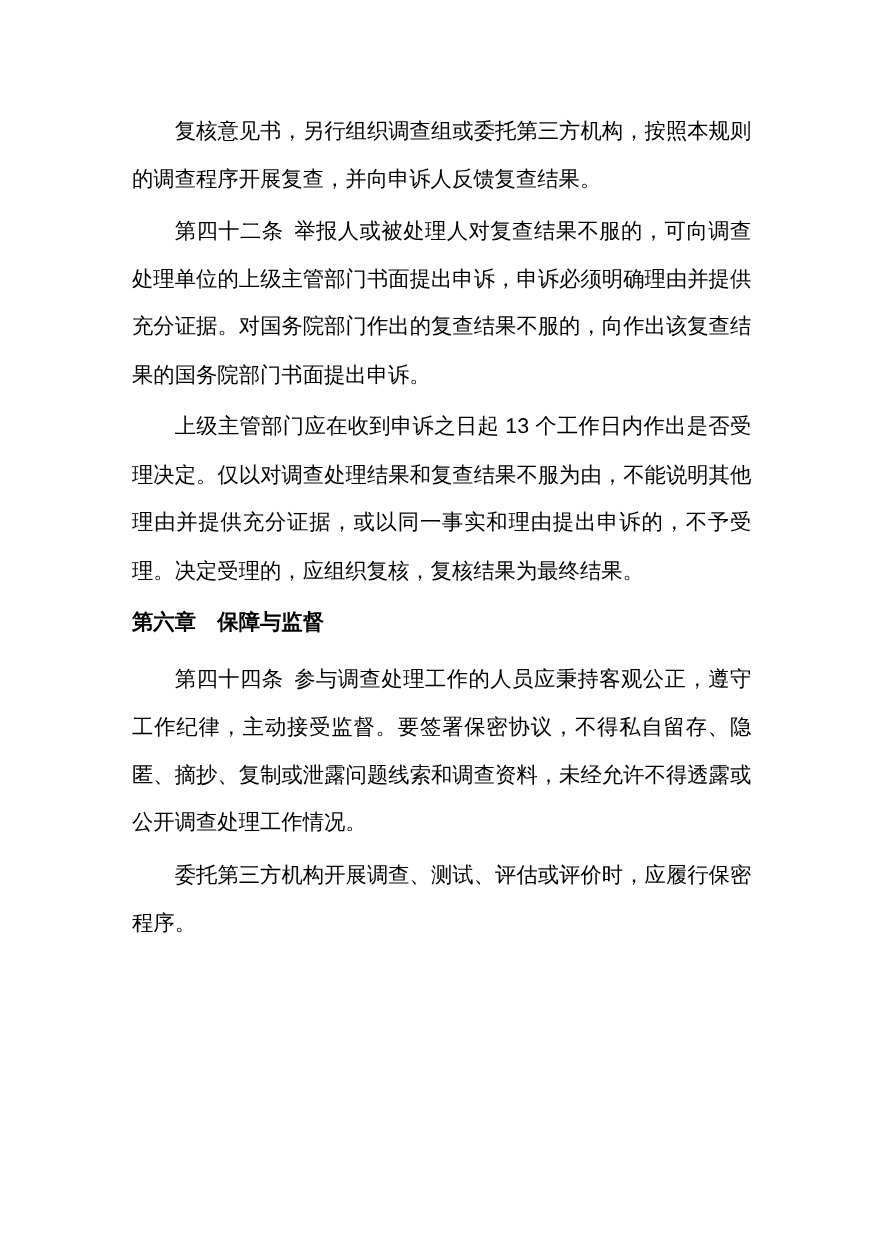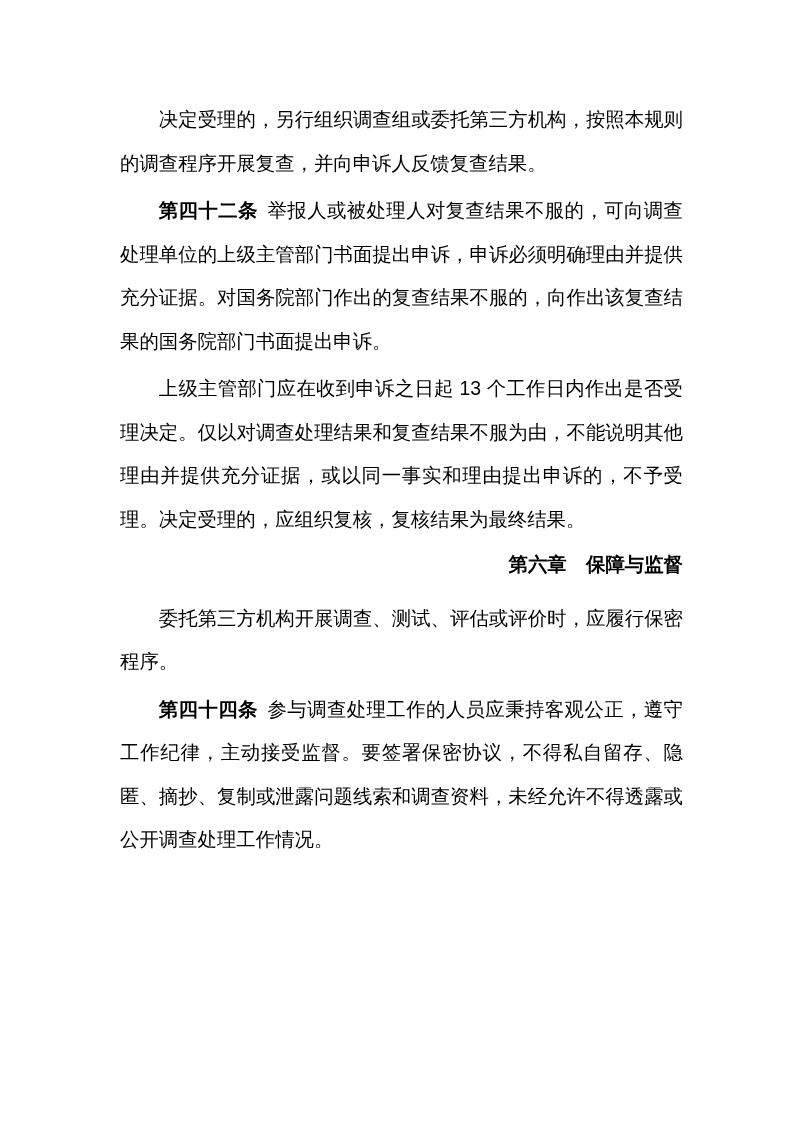--- a/index.html
+++ b/index.html
@@ -19,46 +19,45 @@
     font-family: "Liberation Sans", "DejaVu Sans", sans-serif;
     font-size: 19.4px;
     line-height: 43.5px;
     text-align: justify;
   }
   p.para {
     margin: 0 0 4px 0;
     text-indent: 2em;
   }
   .para-lead {
-    font-weight: bold;
+    font-weight: normal;
   }
   .para-lead:not(:empty) {
     margin-right: 0.5em;
   }
   h2.chapter {
     margin: 0 0 8px 0;
     font-size: 19.4px;
     line-height: 43.5px;
     font-weight: bold;
-    text-align: right;
+    text-align: left;
     text-indent: 0;
-    font-family: Liberation Mono, monospace;
   }
 </style>
 </head>
 <body>
 
 <div class="page">
 
-  <p class="para"><span class="para-lead"></span><span class="para-text">决定受理的，另行组织调查组或委托第三方机构，按照本规则的调查程序开展复查，并向申诉人反馈复查结果。</span></p>
+  <p class="para"><span class="para-lead"></span><span class="para-text">复核意见书，另行组织调查组或委托第三方机构，按照本规则的调查程序开展复查，并向申诉人反馈复查结果。</span></p>
 
   <p class="para"><span class="para-lead">第四十二条</span><span class="para-text">举报人或被处理人对复查结果不服的，可向调查处理单位的上级主管部门书面提出申诉，申诉必须明确理由并提供充分证据。对国务院部门作出的复查结果不服的，向作出该复查结果的国务院部门书面提出申诉。</span></p>
 
   <p class="para"><span class="para-lead"></span><span class="para-text">上级主管部门应在收到申诉之日起 13 个工作日内作出是否受理决定。仅以对调查处理结果和复查结果不服为由，不能说明其他理由并提供充分证据，或以同一事实和理由提出申诉的，不予受理。决定受理的，应组织复核，复核结果为最终结果。</span></p>
 
 
   <h2 class="chapter">第六章　保障与监督</h2>
 
+  <p class="para"><span class="para-lead">第四十四条</span><span class="para-text">参与调查处理工作的人员应秉持客观公正，遵守工作纪律，主动接受监督。要签署保密协议，不得私自留存、隐匿、摘抄、复制或泄露问题线索和调查资料，未经允许不得透露或公开调查处理工作情况。</span></p>
+
   <p class="para"><span class="para-lead"></span><span class="para-text">委托第三方机构开展调查、测试、评估或评价时，应履行保密程序。</span></p>
-
-  <p class="para"><span class="para-lead">第四十四条</span><span class="para-text">参与调查处理工作的人员应秉持客观公正，遵守工作纪律，主动接受监督。要签署保密协议，不得私自留存、隐匿、摘抄、复制或泄露问题线索和调查资料，未经允许不得透露或公开调查处理工作情况。</span></p>
 
 </div>
 
 </body></html>

